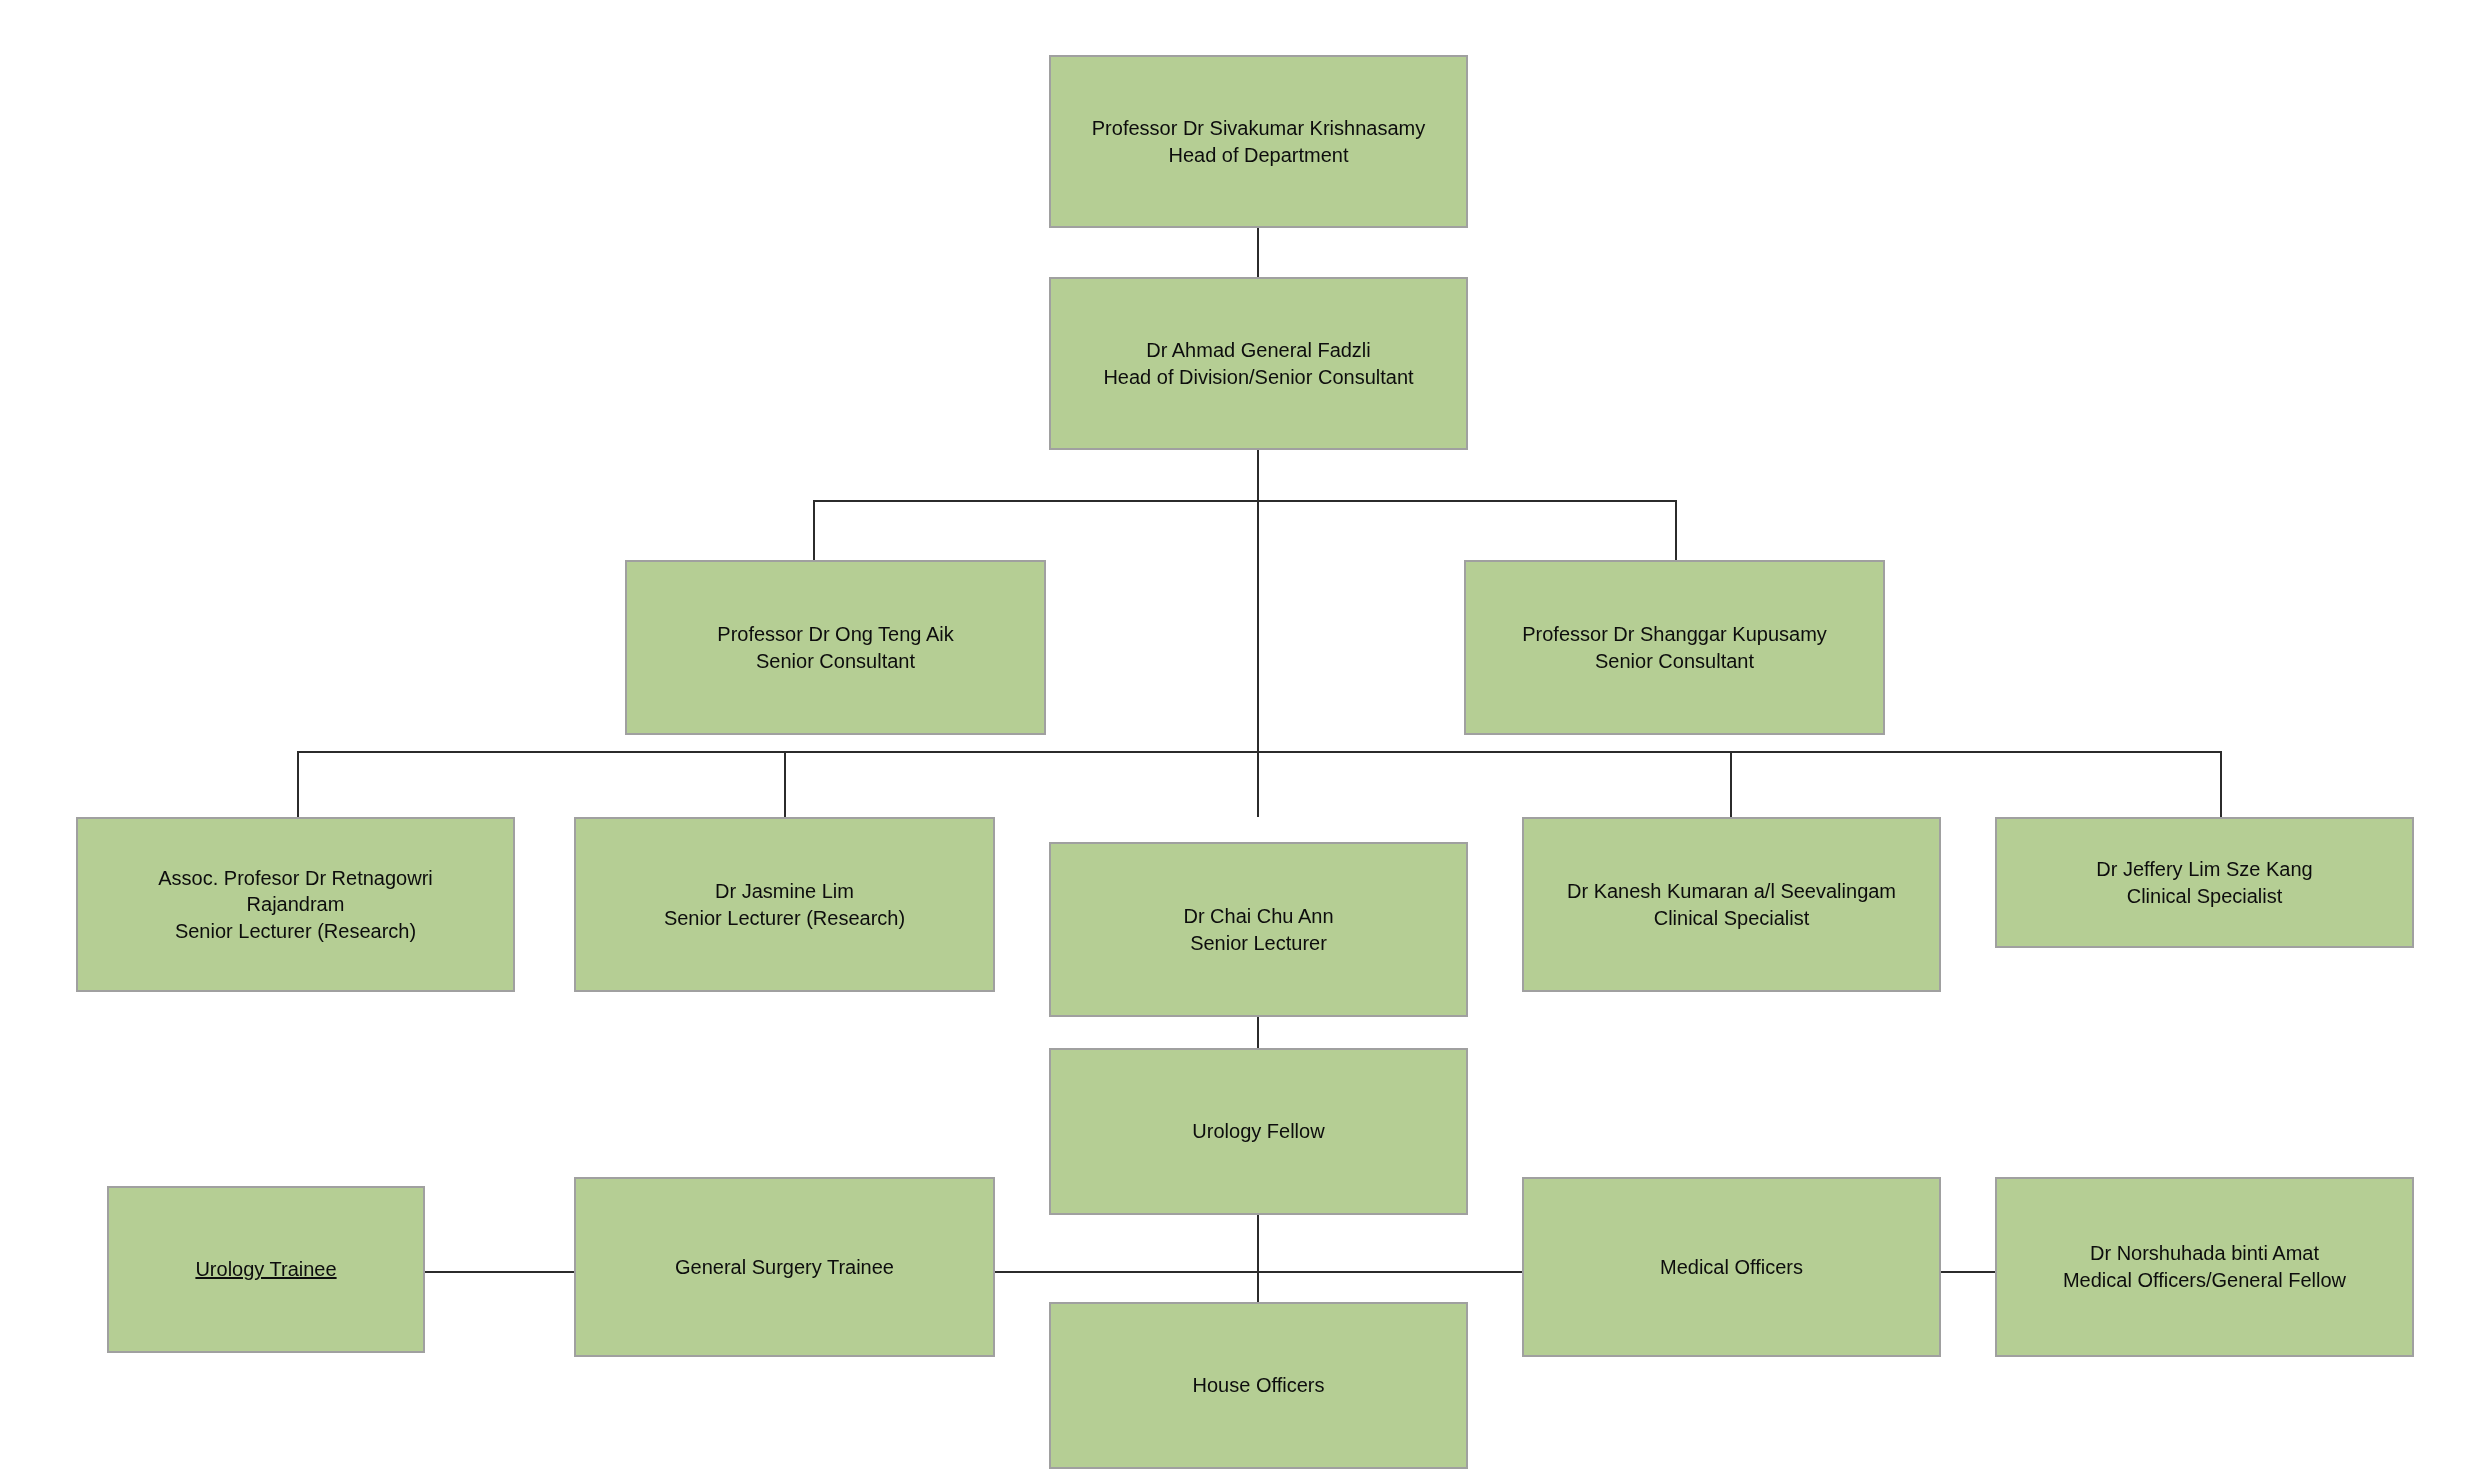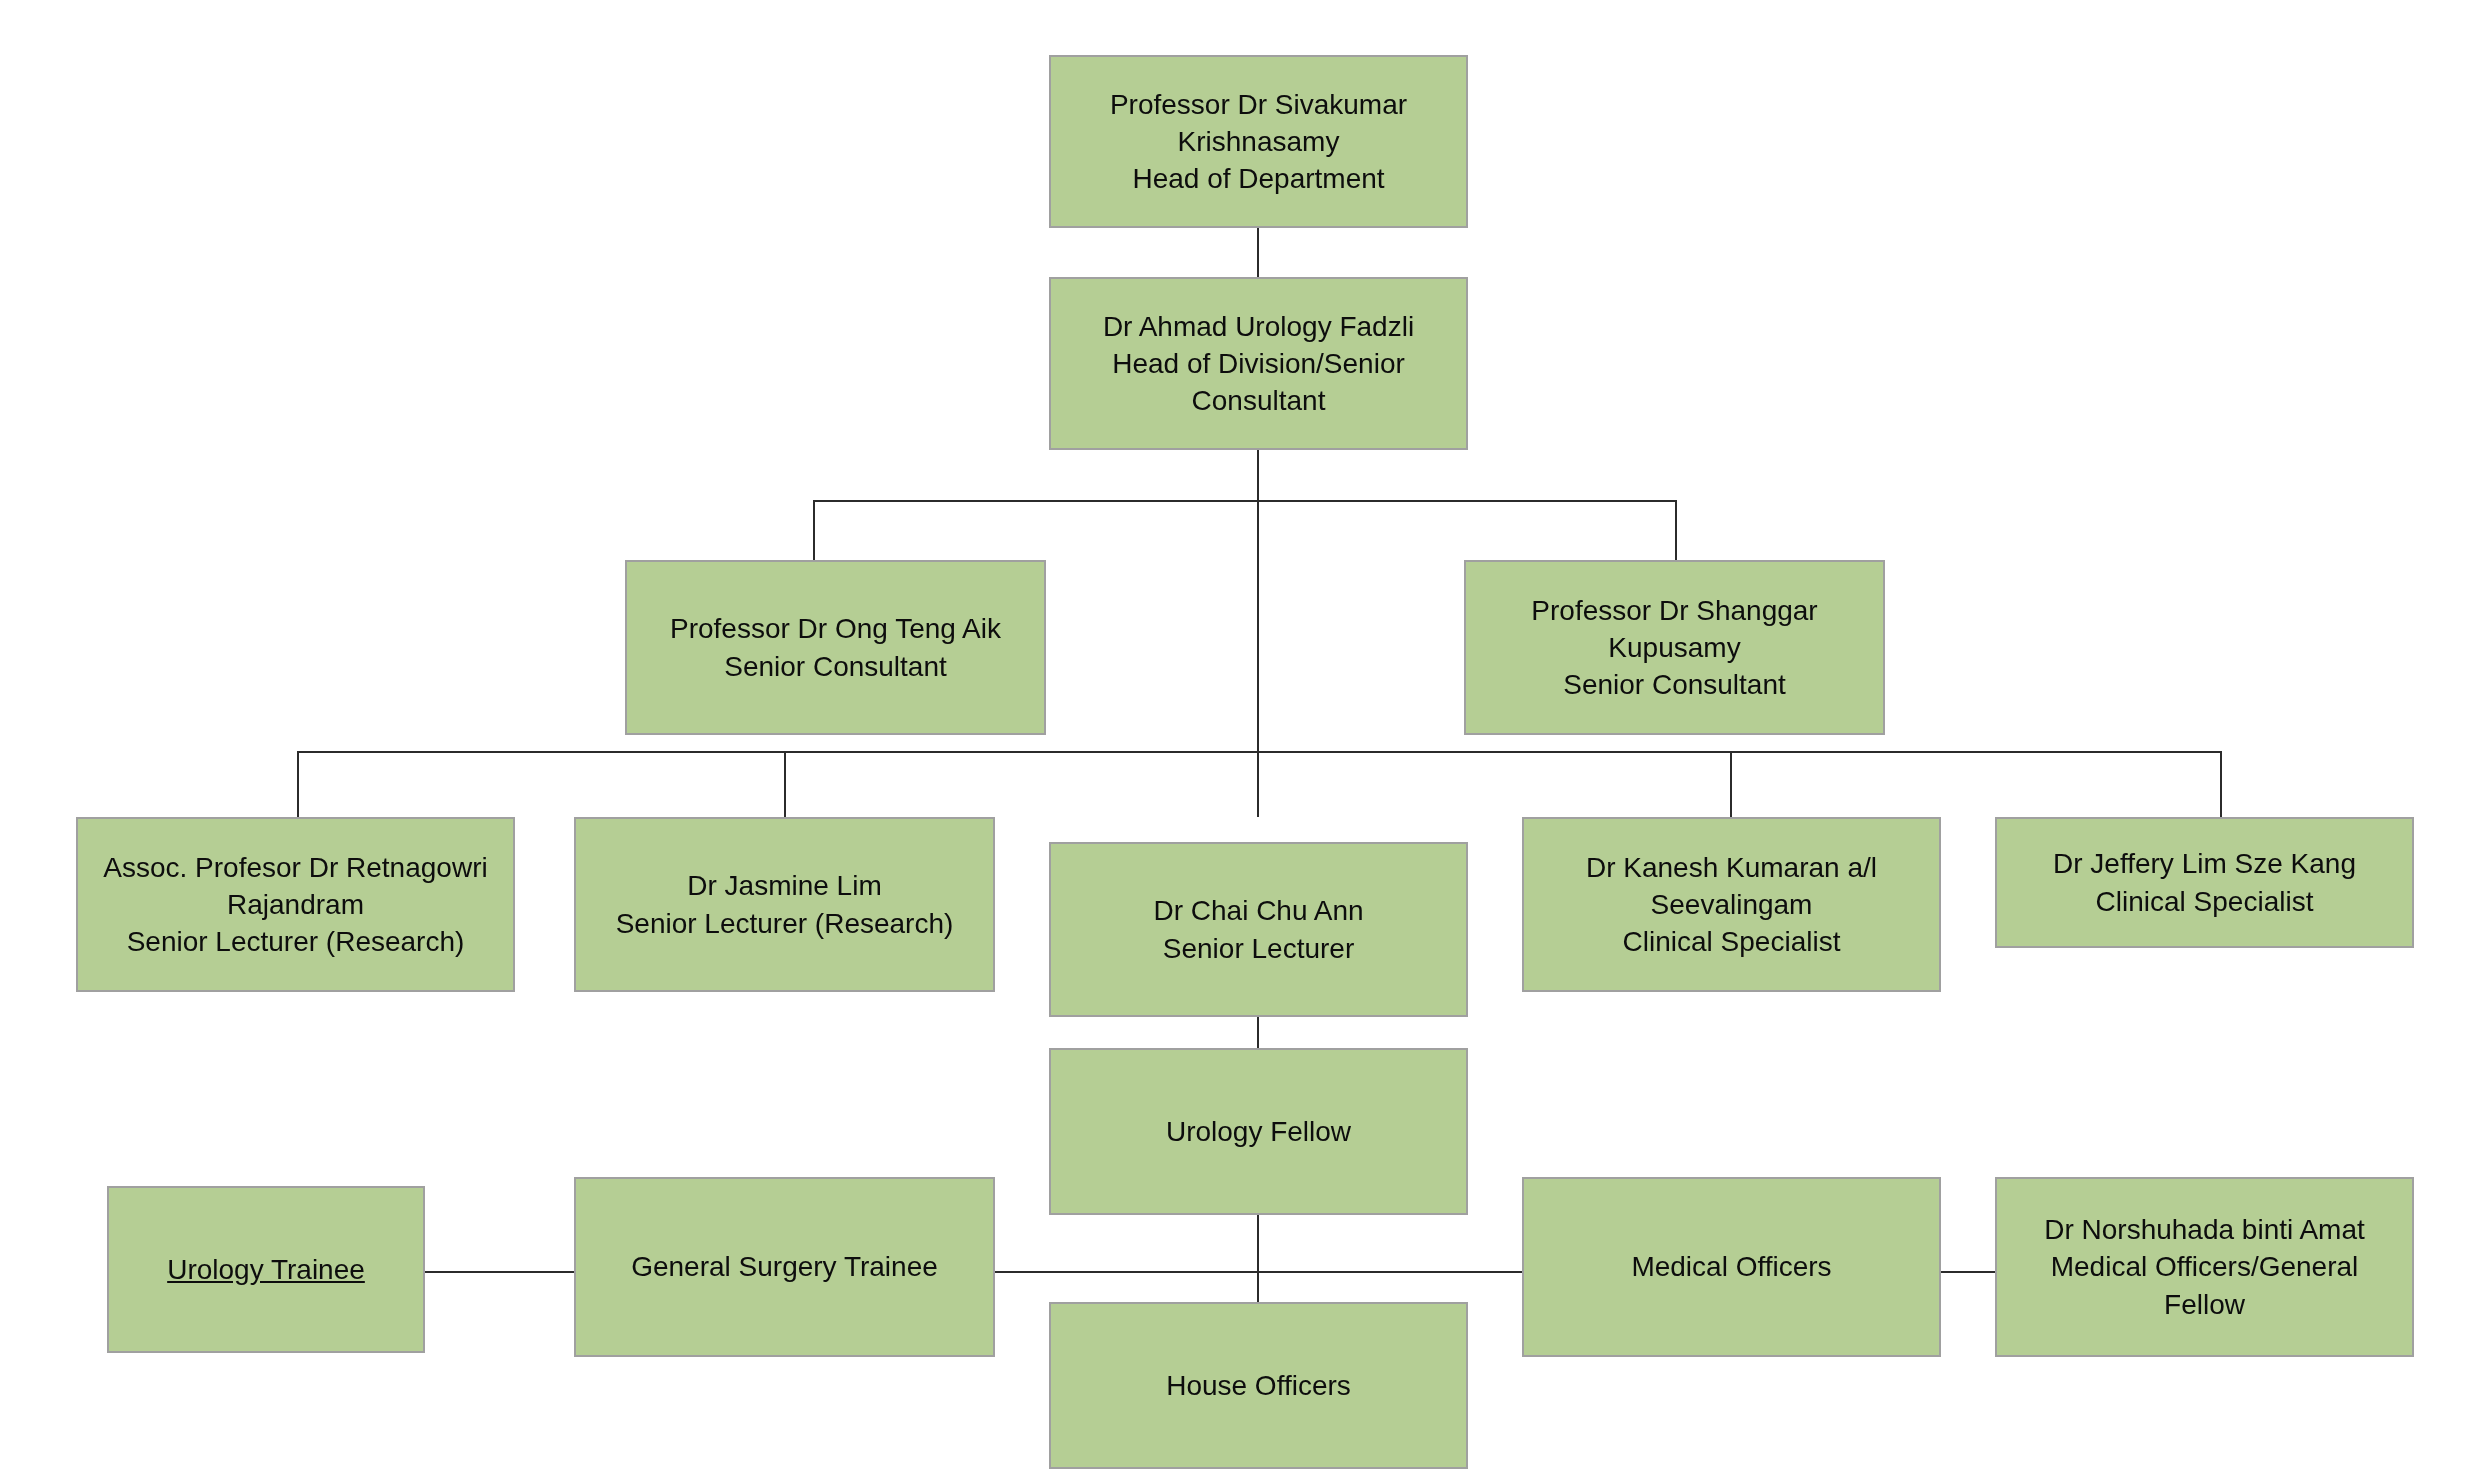--- a/index.html
+++ b/index.html
@@ -21,21 +21,21 @@
   .org-node {
     position: absolute;
     box-sizing: border-box;
     background: #b5ce94;
     border: 2.9px solid #a0a0a0;
     display: flex;
     align-items: center;
     justify-content: center;
     text-align: center;
     color: #0d0d0d;
-    font-size: 28px;
+    font-size: 20px;
     line-height: 1.33;
     padding: 3.9px 9.7px;
     z-index: 5;
     white-space: pre-line;
   }
   .org-node .node-label {
     display: block;
     width: 100%;
     white-space: pre-line;
   }
@@ -74,21 +74,21 @@
   <div class="connector h" style="left:388px; top:1271px; width:190px;"></div>
   <div class="connector h" style="left:994px; top:1271px; width:528px;"></div>
   <div class="connector h" style="left:1941px; top:1271px; width:54px;"></div>
 
   <div class="org-node" style="left:1049px; top:55px; width:419px; height:173px;">
     <span class="node-label">Professor Dr Sivakumar Krishnasamy
 Head of Department</span>
   </div>
 
   <div class="org-node" style="left:1049px; top:277px; width:419px; height:173px;">
-    <span class="node-label">Dr Ahmad Urology Fadzli
+    <span class="node-label">Dr Ahmad General Fadzli
 Head of Division/Senior Consultant</span>
   </div>
 
   <div class="org-node" style="left:604px; top:560px; width:421px; height:175px;margin-left:21px;">
     <span class="node-label">Professor Dr Ong Teng Aik
 Senior Consultant</span>
   </div>
 
   <div class="org-node" style="left:1464px; top:560px; width:421px; height:175px;">
     <span class="node-label">Professor Dr Shanggar Kupusamy

